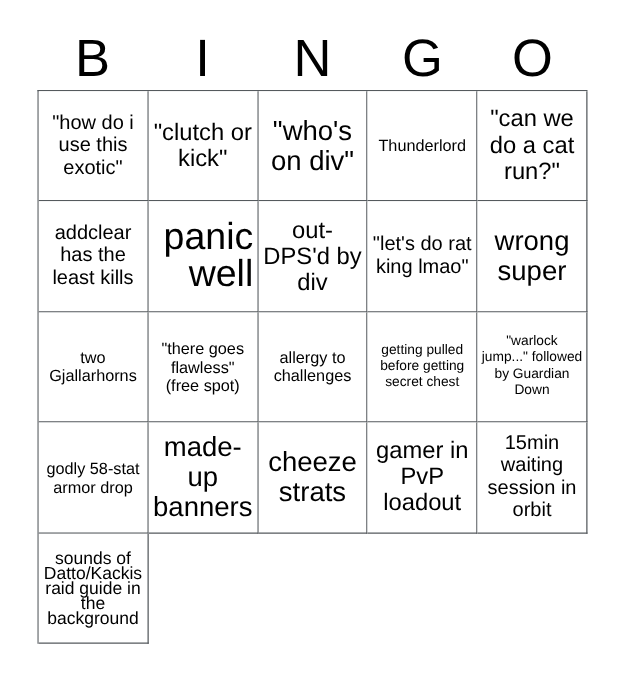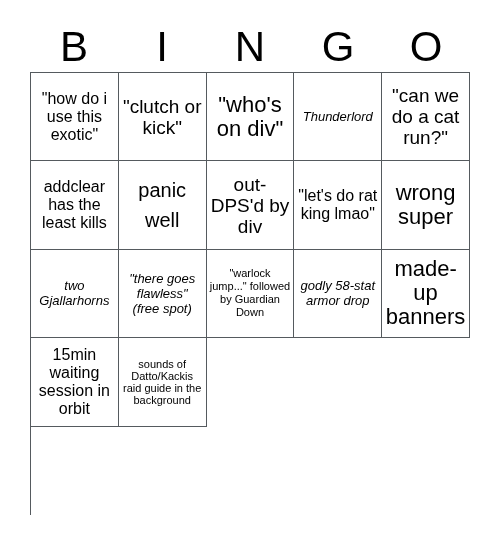--- a/index.html
+++ b/index.html
@@ -78,27 +78,27 @@
     width: 100%;
     text-align: center;
     color: #000000;
     font-family: "Liberation Sans", sans-serif;
     word-wrap: break-word;
     overflow-wrap: break-word;
     hyphens: none;
   }
 
   
-  .fs-xxl .cell-text { font-size: 20px; line-height: 30px; }
+  .fs-xxl .cell-text { font-size: 30px; line-height: 30px; text-align: right; }
   .fs-xl  .cell-text { font-size: 22px; line-height: 24px; }
   .fs-lg  .cell-text { font-size: 19px; line-height: 21px; }
   .fs-md  .cell-text { font-size: 16px; line-height: 18px; }
-  .fs-sm  .cell-text { font-size: 13px; line-height: 15px; font-style: italic; }
+  .fs-sm  .cell-text { font-size: 13px; line-height: 15px; }
   .fs-xs  .cell-text { font-size: 11px; line-height: 13px; }
-  .fs-xxs .cell-text { font-size: 11px; line-height: 12px; }
+  .fs-xxs .cell-text { font-size: 14px; line-height: 12px; }
 </style>
 </head>
 <body>
 
 <div id="card">
 
   <div id="header">
     <div class="header-letter">B</div>
     <div class="header-letter">I</div>
     <div class="header-letter">N</div>
@@ -139,31 +139,43 @@
     <div class="cell fs-xl">
       <span class="cell-text">wrong super</span>
     </div>
 
     <div class="cell fs-sm">
       <span class="cell-text">two Gjallarhorns</span>
     </div>
     <div class="cell fs-sm">
       <span class="cell-text">"there goes flawless" (free spot)</span>
     </div>
+    <div class="cell fs-sm">
+      <span class="cell-text">allergy to challenges</span>
+    </div>
 
+    <div class="cell fs-xs">
+      <span class="cell-text">getting pulled before getting secret chest</span>
+    </div>
     <div class="cell fs-xs">
       <span class="cell-text">"warlock jump..." followed by Guardian Down</span>
     </div>
     <div class="cell fs-sm">
       <span class="cell-text">godly 58-stat armor drop</span>
     </div>
     <div class="cell fs-xl">
       <span class="cell-text">made-up banners</span>
     </div>
 
+    <div class="cell fs-xl">
+      <span class="cell-text">cheeze strats</span>
+    </div>
+    <div class="cell fs-lg">
+      <span class="cell-text">gamer in PvP loadout</span>
+    </div>
     <div class="cell fs-md">
       <span class="cell-text">15min waiting session in orbit</span>
     </div>
     <div class="cell fs-xxs">
       <span class="cell-text">sounds of Datto/Kackis raid guide in the background</span>
     </div>
 
   </div>
 </div>
 

